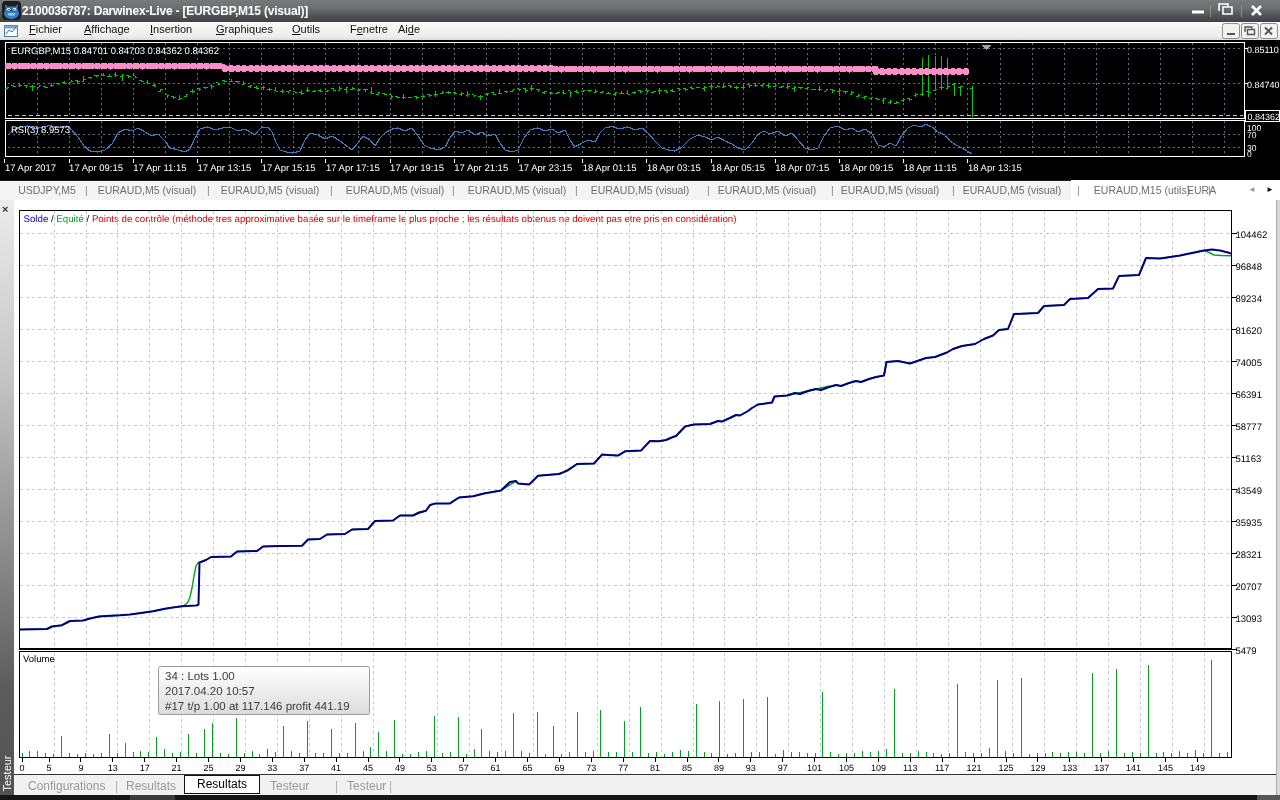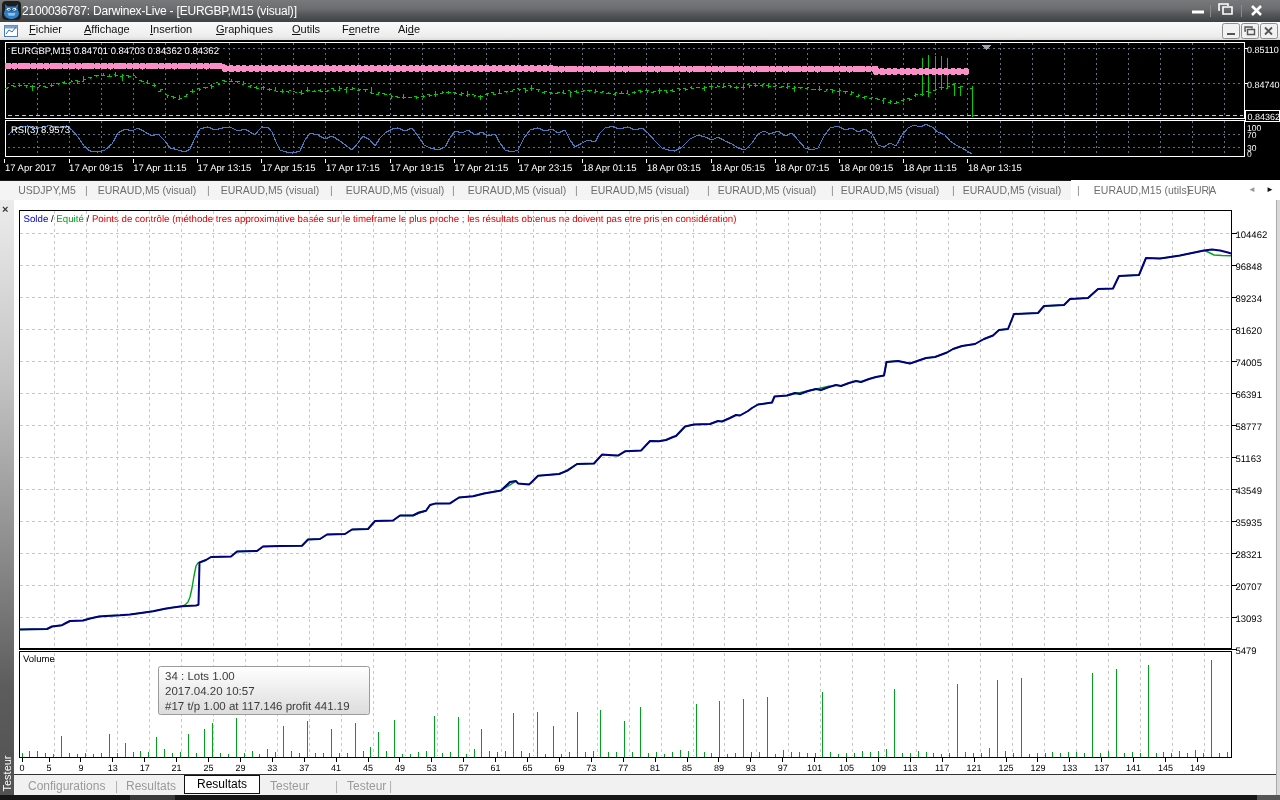--- a/index.html
+++ b/index.html
@@ -1,16 +1,16 @@
 <!DOCTYPE html>
 <html><head><meta charset="utf-8"><style>
 html,body{margin:0;padding:0}
 body{width:1280px;height:800px;overflow:hidden;font-family:"Liberation Sans",sans-serif;background:#fff}
 .abs{position:absolute}
-#titlebar{left:0;top:0;width:1280px;height:22px;background:linear-gradient(180deg,#78797b 0%,#6b6d6f 40%,#55575a 65%,#3f4143 100%);color:#fff;font-size:12px;letter-spacing:-0.2px;font-weight:normal}
+#titlebar{left:0;top:0;width:1280px;height:22px;background:linear-gradient(180deg,#78797b 0%,#6b6d6f 40%,#55575a 65%,#3f4143 100%);color:#fff;font-size:12px;letter-spacing:-0.2px;font-weight:bold}
 #menubar{left:0;top:22px;width:1280px;height:18px;background:linear-gradient(180deg,#fafafa,#ededed 80%,#dcdcdc);font-size:11px;color:#111;border-bottom:0}
 .menu{position:absolute;top:1px}
 #tabstrip{left:0;top:180px;width:1071px;height:20px;background:#f4f4f4;border-top:1px solid #1a1a1a;font-size:10.5px;color:#6e6e6e}
 #teststrip{left:0;top:200px;width:14px;height:595px;background:linear-gradient(180deg,#ececec 0%,#c4c4c4 30%,#8a8a8a 60%,#5c5c5c 82%,#525252 100%)}
 #bottabs{left:14px;top:775px;width:1266px;height:20px;background:#f1f1f1;font-size:12px;color:#9a9a9a}
 #taskbar{left:0;top:795px;width:1280px;height:5px;background:#161616}
 u{text-decoration:underline}
 </style></head><body>
 <div class="abs" id="titlebar">
  <svg width="22" height="22" style="position:absolute;left:1px;top:0">
@@ -35,21 +35,21 @@
  <svg width="20" height="18" style="position:absolute;left:3px;top:0">
   <rect x="1.5" y="3.5" width="13" height="11" fill="#fff" stroke="#4a7ab5"></rect>
   <rect x="1.5" y="3.5" width="13" height="3" fill="#7aa3d0"></rect>
   <path d="M3 12l3-4 3 2 4-5" stroke="#3a6aa5" fill="none"></path>
  </svg>
  <span class="menu" style="left:29px"><u>F</u>ichier</span>
  <span class="menu" style="left:84px"><u>A</u>ffichage</span>
  <span class="menu" style="left:150px"><u>I</u>nsertion</span>
  <span class="menu" style="left:216px"><u>G</u>raphiques</span>
  <span class="menu" style="left:292px"><u>O</u>utils</span>
- <span class="menu" style="left:342px">F<u>e</u>netre</span>
+ <span class="menu" style="left:350px">F<u>e</u>netre</span>
  <span class="menu" style="left:398px">Ai<u>d</u>e</span>
  <svg width="60" height="18" style="position:absolute;left:1222px;top:1px">
    <rect x="0.5" y="0.5" width="17" height="15" rx="2" fill="#f2f2f2" stroke="#8f8f8f"></rect>
    <rect x="19.5" y="0.5" width="17" height="15" rx="2" fill="#f2f2f2" stroke="#8f8f8f"></rect>
    <rect x="38.5" y="0.5" width="17" height="15" rx="2" fill="#f2f2f2" stroke="#8f8f8f"></rect>
    <path d="M5 11h8" stroke="#555" stroke-width="2"></path>
    <path d="M25.5 6.5h7v5h-7z M24 8h-1V4h7v1.5" fill="none" stroke="#555" stroke-width="1.4"></path>
    <path d="M43 4.5l7 7 M50 4.5l-7 7" stroke="#555" stroke-width="1.8"></path>
  </svg>
 </div>

